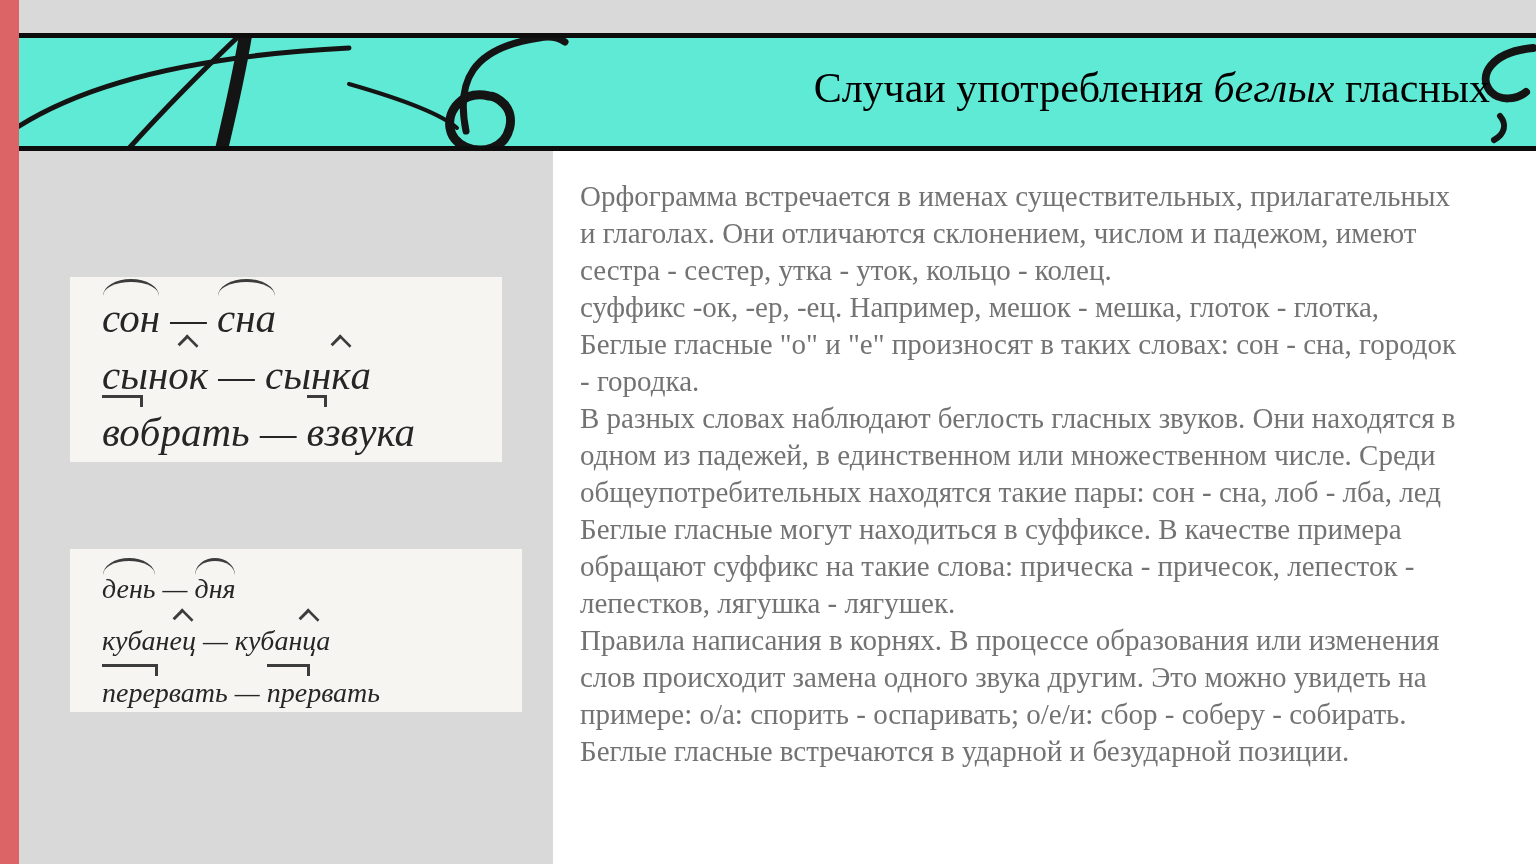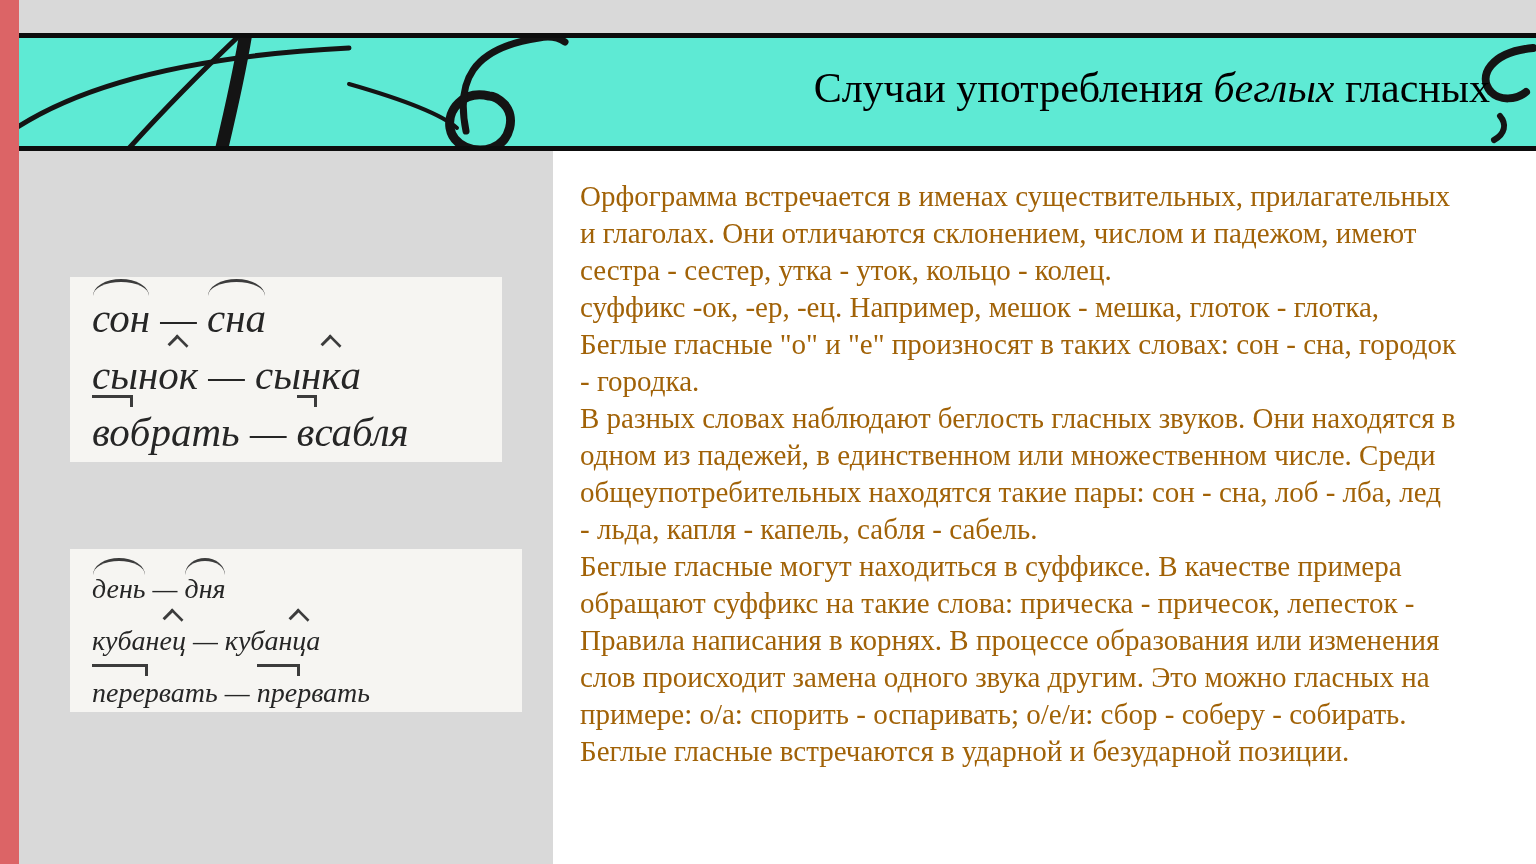--- a/index.html
+++ b/index.html
@@ -20,37 +20,37 @@
   .calli path{fill:none;stroke:#141414;stroke-linecap:round;}
   .title{position:absolute;right:46px;top:26px;font-size:42px;color:#000;white-space:nowrap;}
   .title span{white-space:pre;}
   .title .it{font-style:italic;}
 
   
   .box{position:absolute;background:#f6f5f2;color:#262626;
        font-family:"Liberation Serif", serif;font-style:italic;}
   .box1{left:70px;top:277px;width:432px;height:185px;padding-top:8px;box-sizing:border-box;}
   .box2{left:70px;top:549px;width:452px;height:163px;padding-top:4px;box-sizing:border-box;}
-  .example-line{display:flex;align-items:flex-end;padding-left:22px;}
+  .example-line{display:flex;align-items:flex-end;padding-left:32px;}
   .box1 .example-line{height:57px;font-size:41px;}
   .box2 .example-line{height:52px;font-size:28px;}
   .seg{position:relative;display:inline-block;white-space:pre;}
 
   
   .m-root::before{content:"";position:absolute;left:1%;right:1%;top:-15px;height:15px;
       border-top:3px solid #3c3c3c;border-radius:50% 50% 0 0 / 95% 95% 0 0;}
   .m-suffix::before{content:"";position:absolute;top:-14px;left:50%;width:13px;height:13px;
       border-top:3px solid #3c3c3c;border-left:3px solid #3c3c3c;
       transform:translateX(-50%) rotate(45deg) scale(1,.85);}
   .m-prefix::before{content:"";position:absolute;top:-13px;left:0;right:-3px;height:9px;
       border-top:3px solid #3c3c3c;border-right:3px solid #3c3c3c;}
 
   
   .body-text{position:absolute;left:580px;top:178px;width:940px;font-size:29px;
-      line-height:37px;color:#a16207;}
+      line-height:37px;color:#737373;}
   .bodyline{white-space:pre;}
 </style>
 </head>
 <body>
 
 <div class="slide">
 
   <div class="left-stripe"></div>
   <div class="panel-left"></div>
   <div class="panel-right"></div>
@@ -89,21 +89,21 @@
       <span class="seg">сын</span>
         <span class="seg m-suffix">ок</span>
         <span class="seg"> — сын</span>
         <span class="seg m-suffix">к</span>
         <span class="seg">а</span>
     </div>
     <div class="example-line">
       <span class="seg m-prefix">во</span>
         <span class="seg">брать — </span>
         <span class="seg m-prefix">в</span>
-        <span class="seg">сабля</span>
+        <span class="seg">звука</span>
     </div>
   </div>
 
   <div class="box box2">
     <div class="example-line">
       <span class="seg m-root">день</span>
         <span class="seg"> — </span>
         <span class="seg m-root">дня</span>
     </div>
     <div class="example-line">
@@ -124,22 +124,22 @@
   <div class="body-text">
     <div class="bodyline">Орфограмма встречается в именах существительных, прилагательных</div>
     <div class="bodyline">и глаголах. Они отличаются склонением, числом и падежом, имеют</div>
     <div class="bodyline">сестра - сестер, утка - уток, кольцо - колец.</div>
     <div class="bodyline">суффикс -ок, -ер, -ец. Например, мешок - мешка, глоток - глотка,</div>
     <div class="bodyline">Беглые гласные "о" и "е" произносят в таких словах: сон - сна, городок</div>
     <div class="bodyline">- городка.</div>
     <div class="bodyline">В разных словах наблюдают беглость гласных звуков. Они находятся в</div>
     <div class="bodyline">одном из падежей, в единственном или множественном числе. Среди</div>
     <div class="bodyline">общеупотребительных находятся такие пары: сон - сна, лоб - лба, лед</div>
-    <div class="bodyline">- льда, капля - капель, сабля - сабель.</div>
     <div class="bodyline">Беглые гласные могут находиться в суффиксе. В качестве примера</div>
     <div class="bodyline">обращают суффикс на такие слова: прическа - причесок, лепесток -</div>
+    <div class="bodyline">лепестков, лягушка - лягушек.</div>
     <div class="bodyline">Правила написания в корнях. В процессе образования или изменения</div>
-    <div class="bodyline">слов происходит замена одного звука другим. Это можно гласных на</div>
+    <div class="bodyline">слов происходит замена одного звука другим. Это можно увидеть на</div>
     <div class="bodyline">примере: о/а: спорить - оспаривать; о/е/и: сбор - соберу - собирать.</div>
     <div class="bodyline">Беглые гласные встречаются в ударной и безударной позиции.</div>
   </div>
 
 </div>
 
 </body></html>

